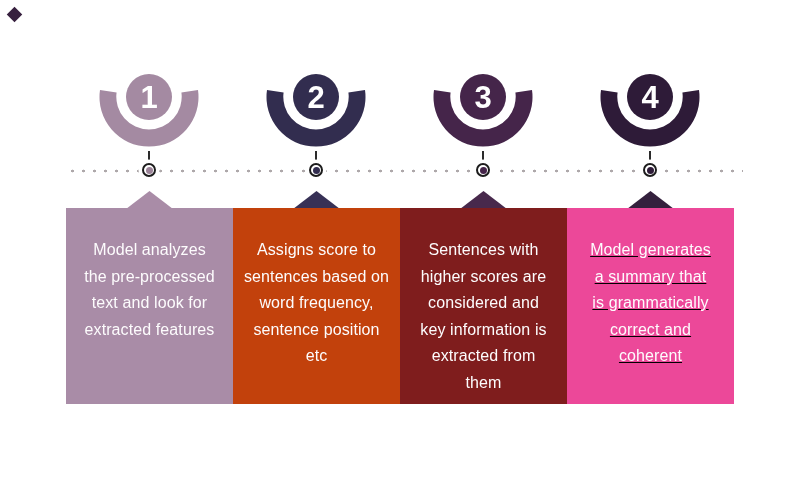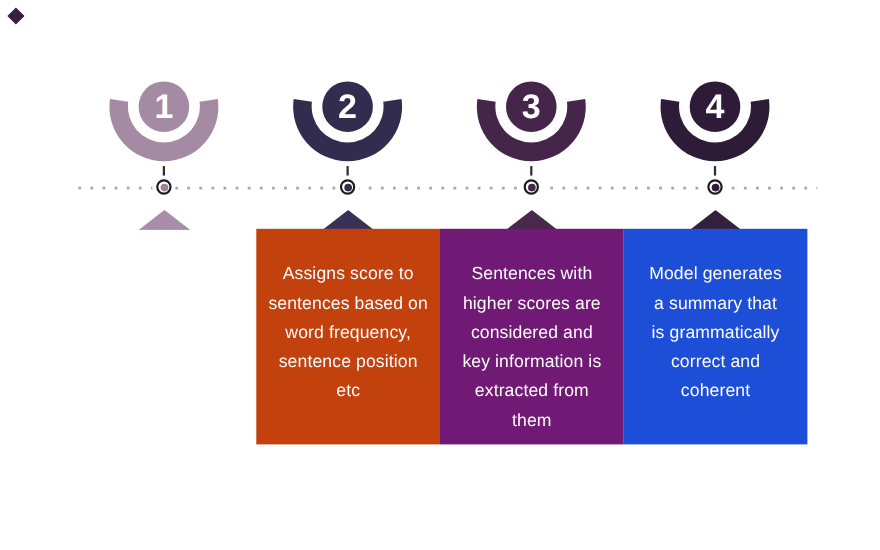--- a/index.html
+++ b/index.html
@@ -57,20 +57,26 @@
     <svg class="badge" viewBox="0 0 104 104" style="color: rgb(164, 138, 162);">
       <path fill="currentColor" d="M 101 45.1 A 49.5 49.5 0 1 1 3 45.1 L 19.6 47.4 A 32.7 32.7 0 1 0 84.4 47.4 Z"></path>
       <circle cx="52" cy="52" r="23" fill="currentColor"></circle>
       <text x="52" y="62.5" text-anchor="middle">1</text>
     </svg>
     <div class="tick" style="background-color: rgb(43, 43, 43);"></div>
     <div class="marker" style="border-color: rgb(28, 28, 28);">
       <div class="marker-dot" style="background-color: rgb(155, 131, 152);"></div>
     </div>
     <div class="arrow" style="background-color: rgb(169, 140, 167);"></div>
+    <div class="box" style="background-color: rgb(169, 140, 167);">
+      <p>Model analyzes
+the pre-processed
+text and look for
+extracted features</p>
+    </div>
   </div>
 
   <div class="step step-2">
     <svg class="badge" viewBox="0 0 104 104" style="color: rgb(50, 45, 79);">
       <path fill="currentColor" d="M 101 45.1 A 49.5 49.5 0 1 1 3 45.1 L 19.6 47.4 A 32.7 32.7 0 1 0 84.4 47.4 Z"></path>
       <circle cx="52" cy="52" r="23" fill="currentColor"></circle>
       <text x="52" y="62.5" text-anchor="middle">2</text>
     </svg>
     <div class="tick" style="background-color: rgb(43, 43, 43);"></div>
     <div class="marker" style="border-color: rgb(28, 28, 28);">
@@ -90,42 +96,42 @@
     <svg class="badge" viewBox="0 0 104 104" style="color: rgb(69, 37, 74);">
       <path fill="currentColor" d="M 101 45.1 A 49.5 49.5 0 1 1 3 45.1 L 19.6 47.4 A 32.7 32.7 0 1 0 84.4 47.4 Z"></path>
       <circle cx="52" cy="52" r="23" fill="currentColor"></circle>
       <text x="52" y="62.5" text-anchor="middle">3</text>
     </svg>
     <div class="tick" style="background-color: rgb(43, 43, 43);"></div>
     <div class="marker" style="border-color: rgb(28, 28, 28);">
       <div class="marker-dot" style="background-color: rgb(69, 37, 74);"></div>
     </div>
     <div class="arrow" style="background-color: rgb(72, 41, 76);"></div>
-    <div class="box" style="background-color: #701a75;">
+    <div class="box" style="background-color: #7f1d1d;">
       <p>Sentences with
 higher scores are
 considered and
 key information is
 extracted from
 them</p>
     </div>
   </div>
 
   <div class="step step-4">
     <svg class="badge" viewBox="0 0 104 104" style="color: rgb(46, 27, 56);">
       <path fill="currentColor" d="M 101 45.1 A 49.5 49.5 0 1 1 3 45.1 L 19.6 47.4 A 32.7 32.7 0 1 0 84.4 47.4 Z"></path>
       <circle cx="52" cy="52" r="23" fill="currentColor"></circle>
       <text x="52" y="62.5" text-anchor="middle">4</text>
     </svg>
     <div class="tick" style="background-color: rgb(43, 43, 43);"></div>
     <div class="marker" style="border-color: rgb(28, 28, 28);">
       <div class="marker-dot" style="background-color: rgb(46, 27, 56);"></div>
     </div>
     <div class="arrow" style="background-color: rgb(52, 32, 61);"></div>
-    <div class="box" style="background-color: #1d4ed8;">
+    <div class="box" style="background-color: #ec4899; text-decoration: underline;">
       <p>Model generates
 a summary that
 is grammatically
 correct and
 coherent</p>
     </div>
   </div>
 
 </div>
 

